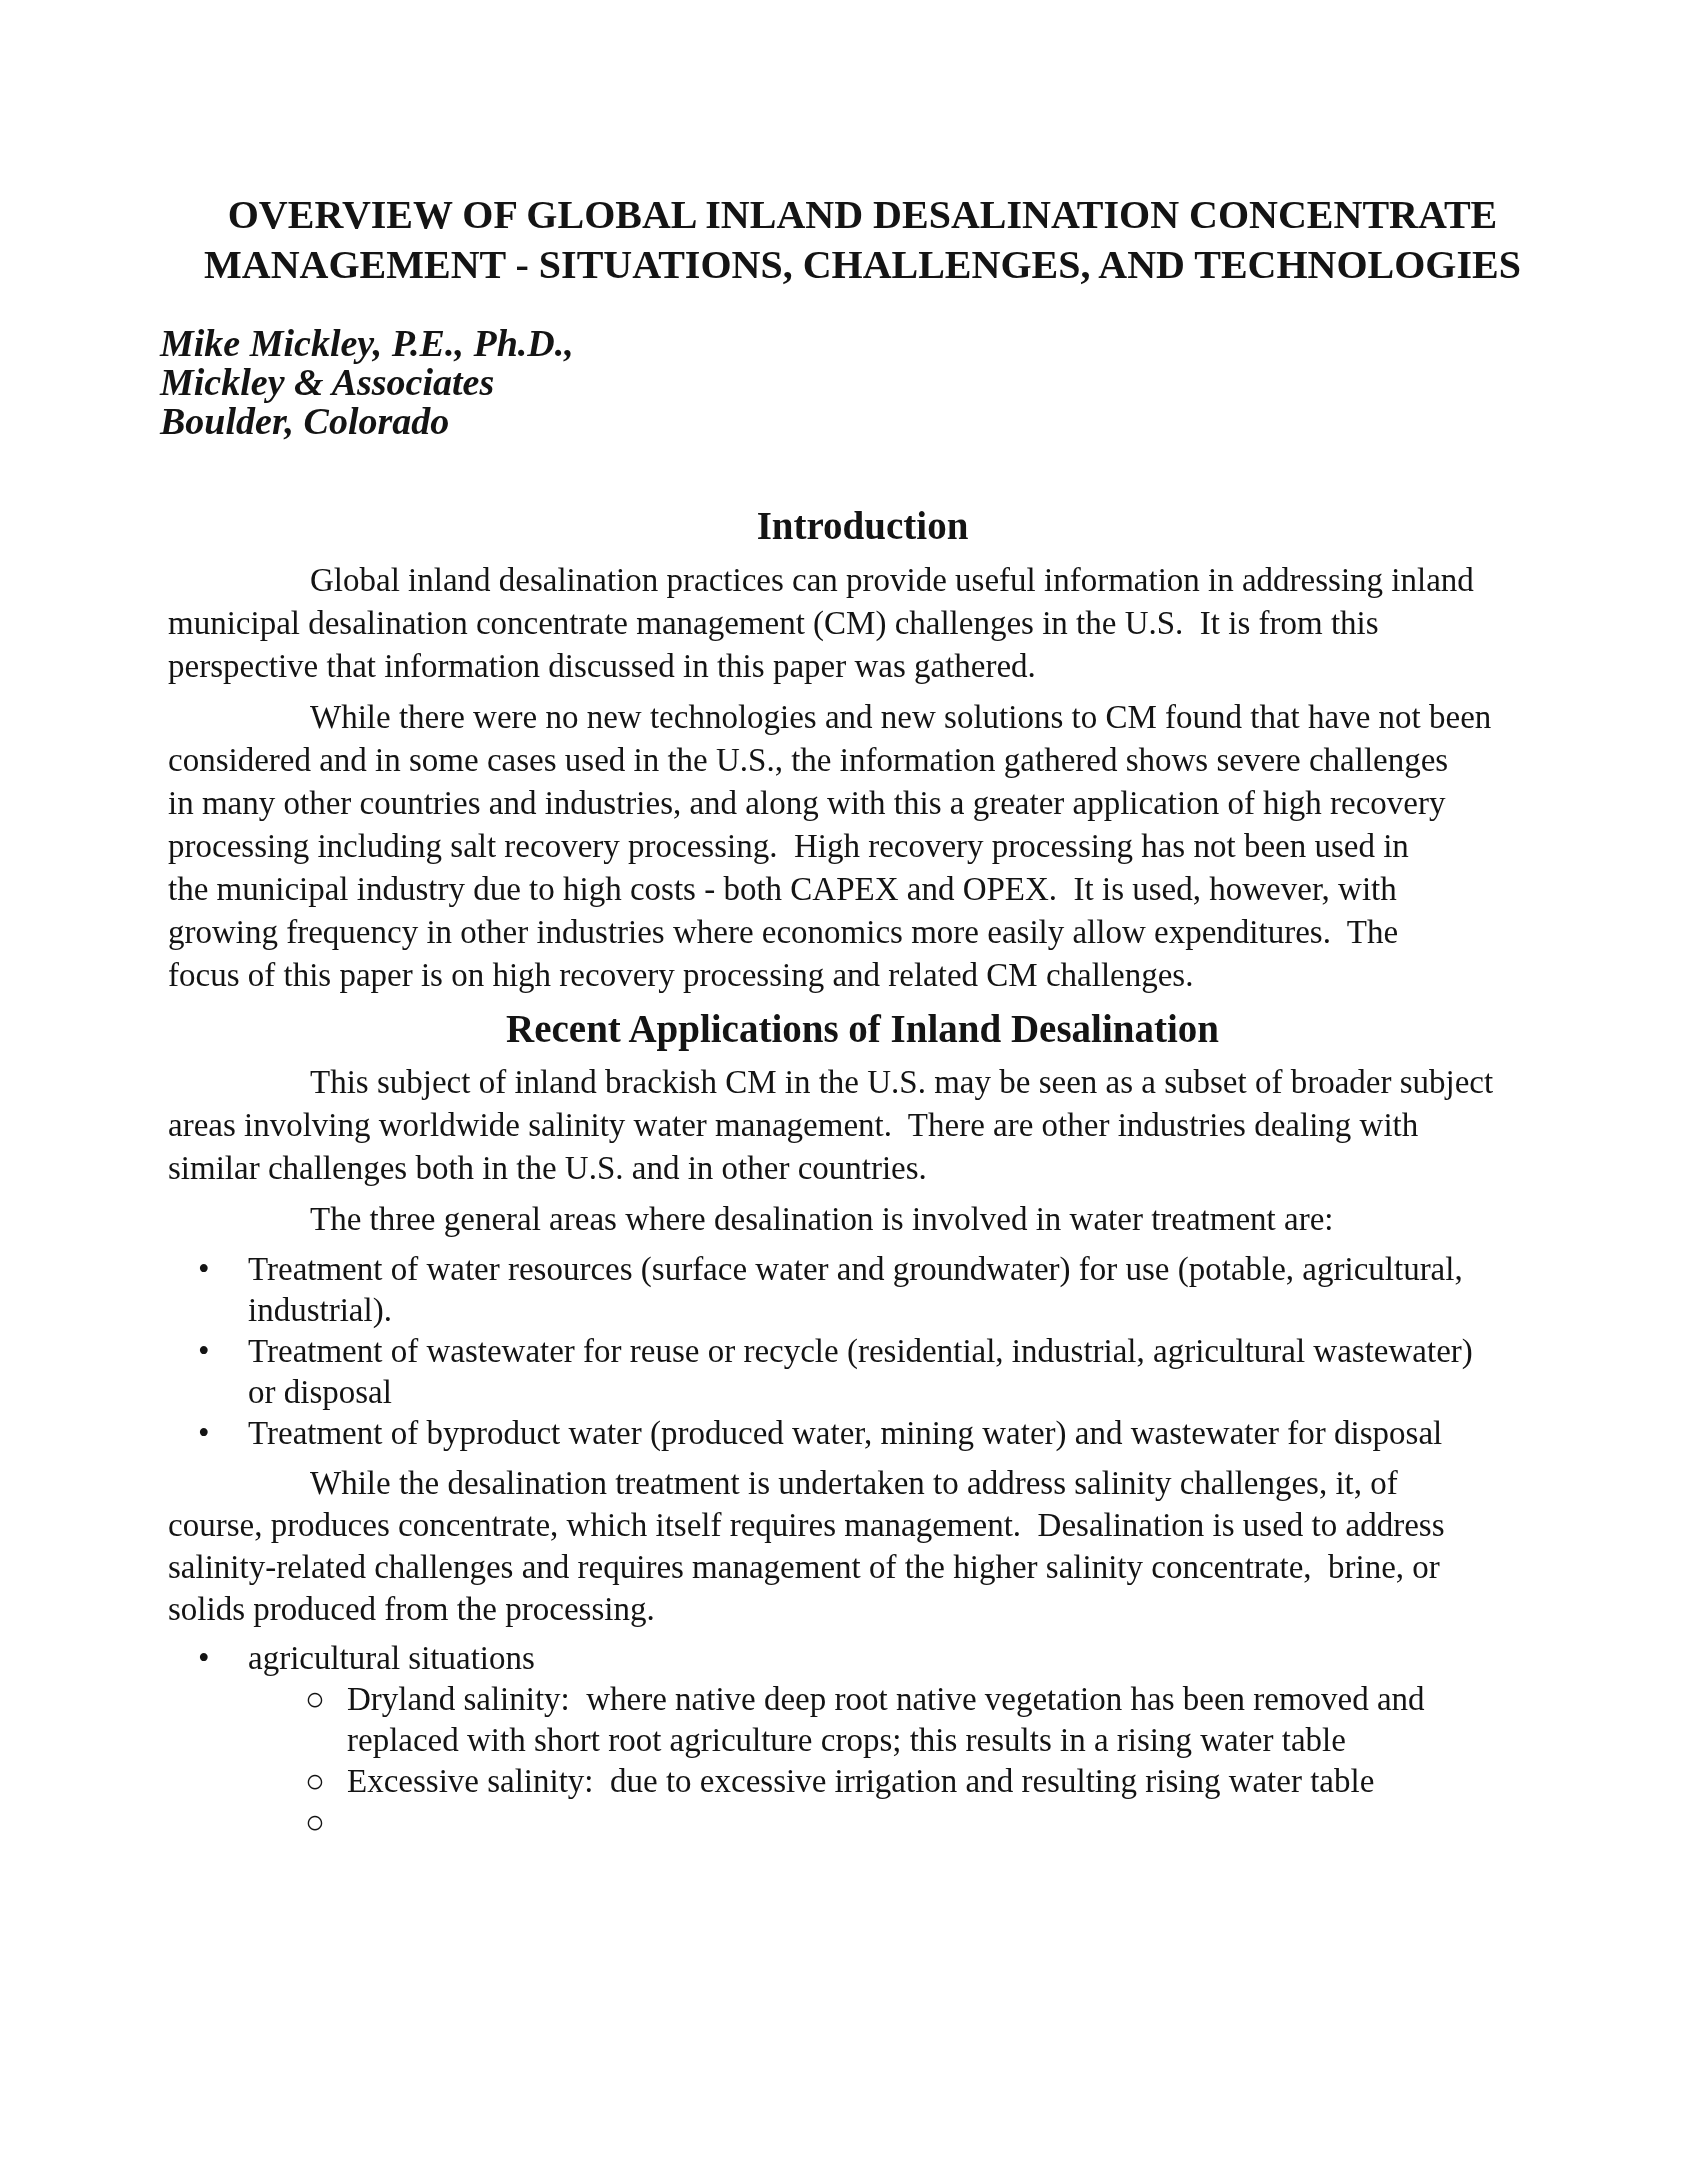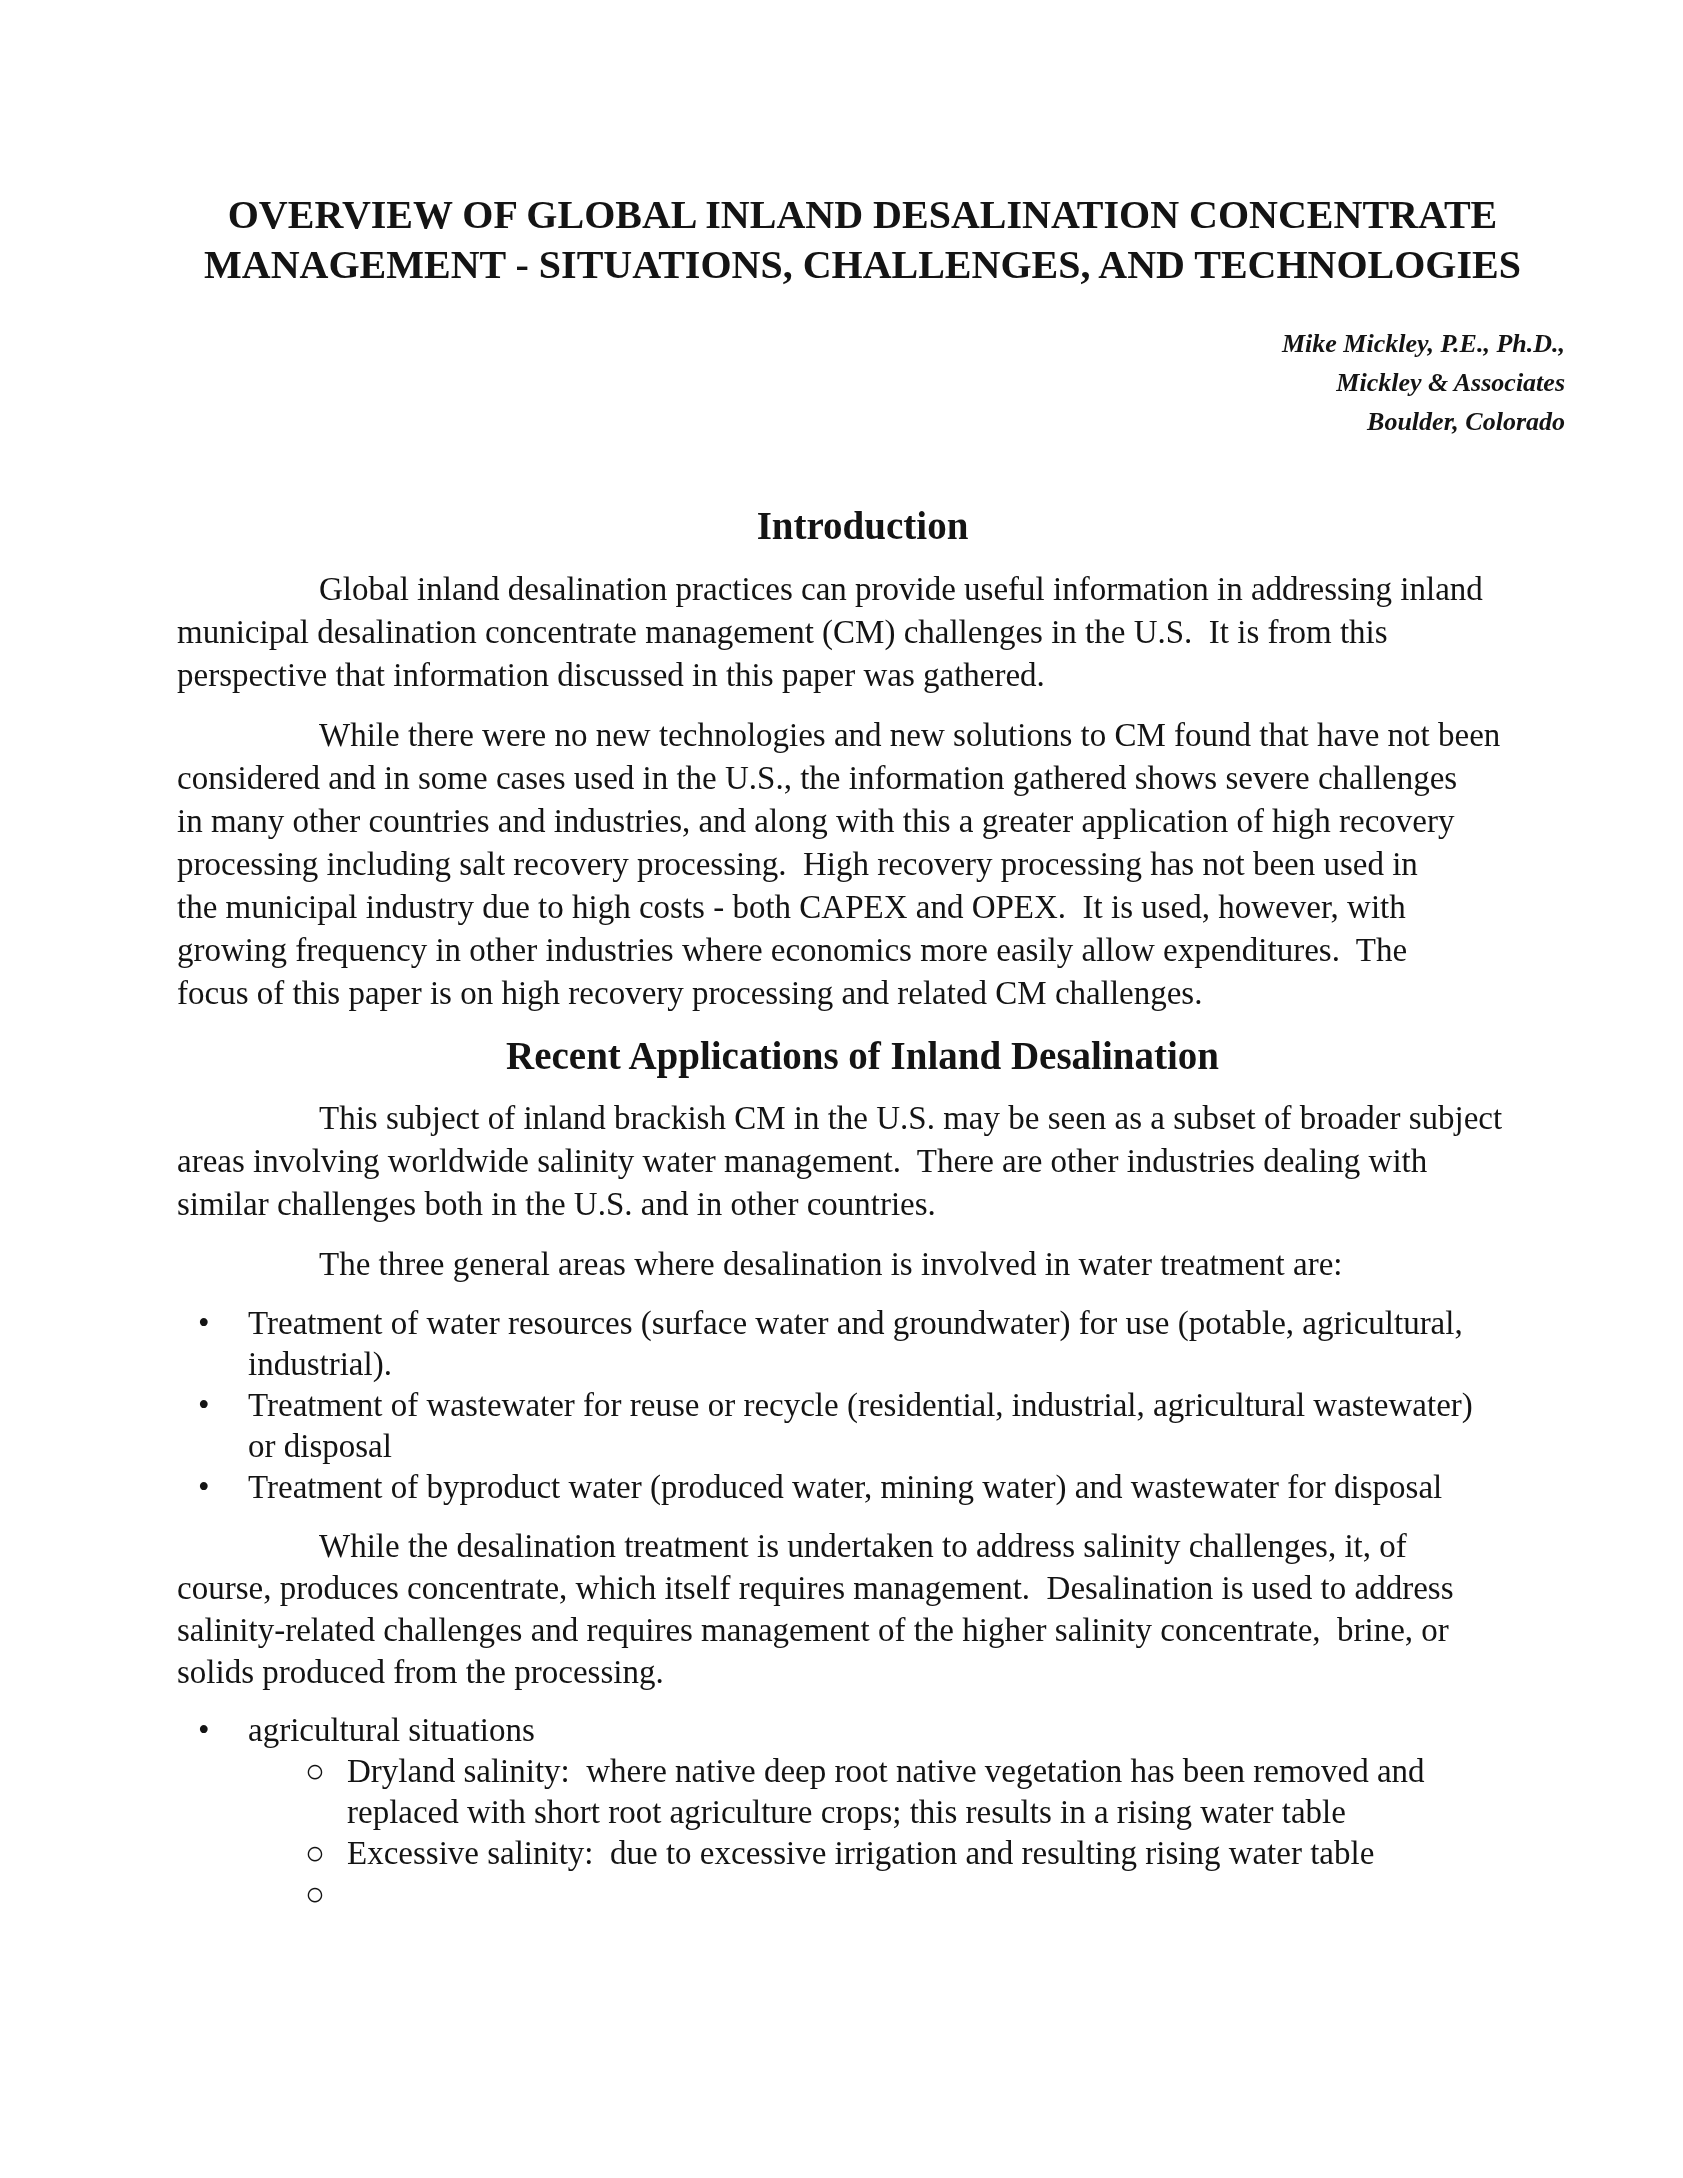--- a/index.html
+++ b/index.html
@@ -23,38 +23,38 @@
   .doc-title {
     margin: 0;
     font-size: 40px;
     line-height: 50px;
     font-weight: bold;
     text-align: center;
     white-space: pre-wrap;
   }
   .author-block {
     margin: 34px 0 0 0;
-    font-size: 26px;
+    font-size: 38px;
     line-height: 39px;
     font-weight: bold;
     font-style: italic;
-    text-align: right;
+    text-align: left;
     white-space: pre-wrap;
   }
   .section-heading {
     margin: 0;
     font-size: 39px;
     line-height: 50px;
     font-weight: bold;
     text-align: center;
   }
   .heading-intro { margin-top: 60px; }
   .heading-ga { margin-top: 2px; line-height: 48px; }
   p.par {
-    margin: 17px;
+    margin: 8px;
     white-space: pre-wrap;
   }
   .indent { text-indent: 142px; }
   .p1 { margin-top: 40px; }
   .p3 { margin-top: 6px; }
   .lh42 { line-height: 42px; }
   ul.blist {
     list-style: none;
     margin: 0;
     padding: 0;

